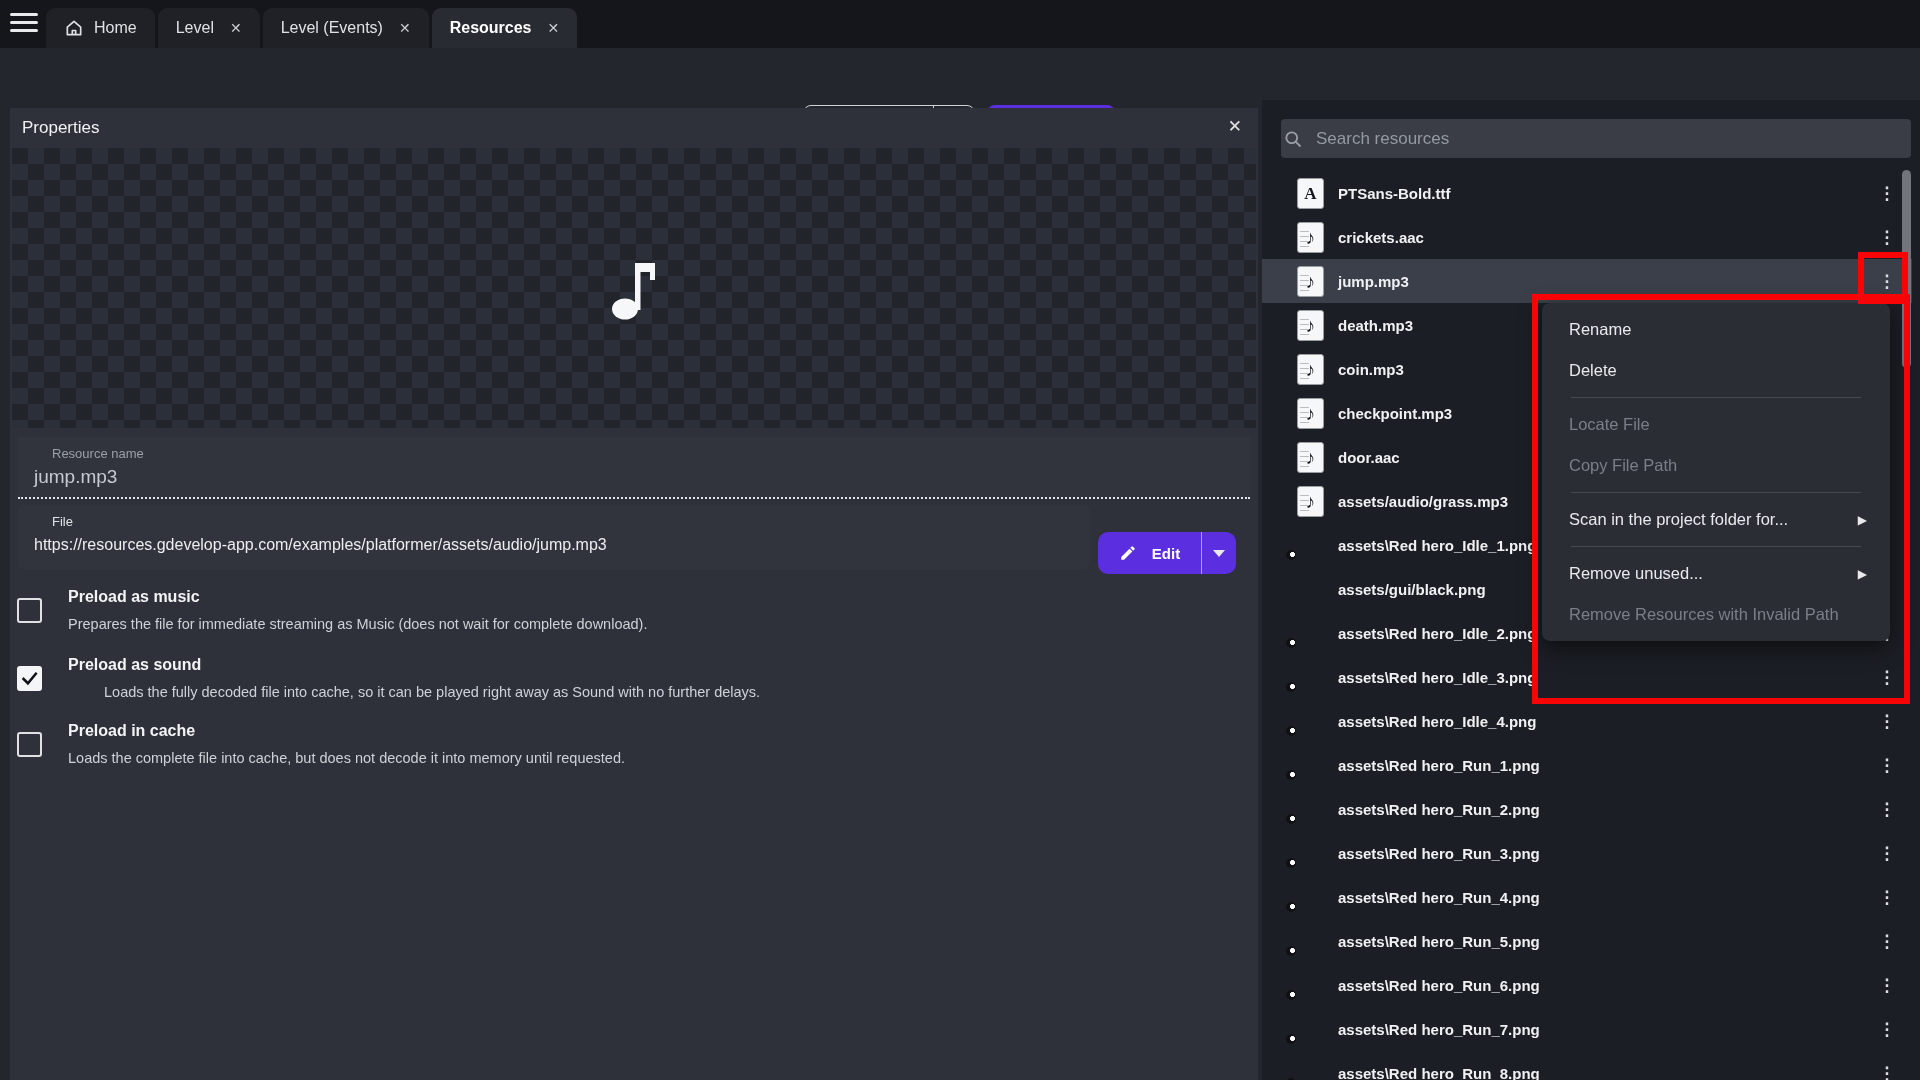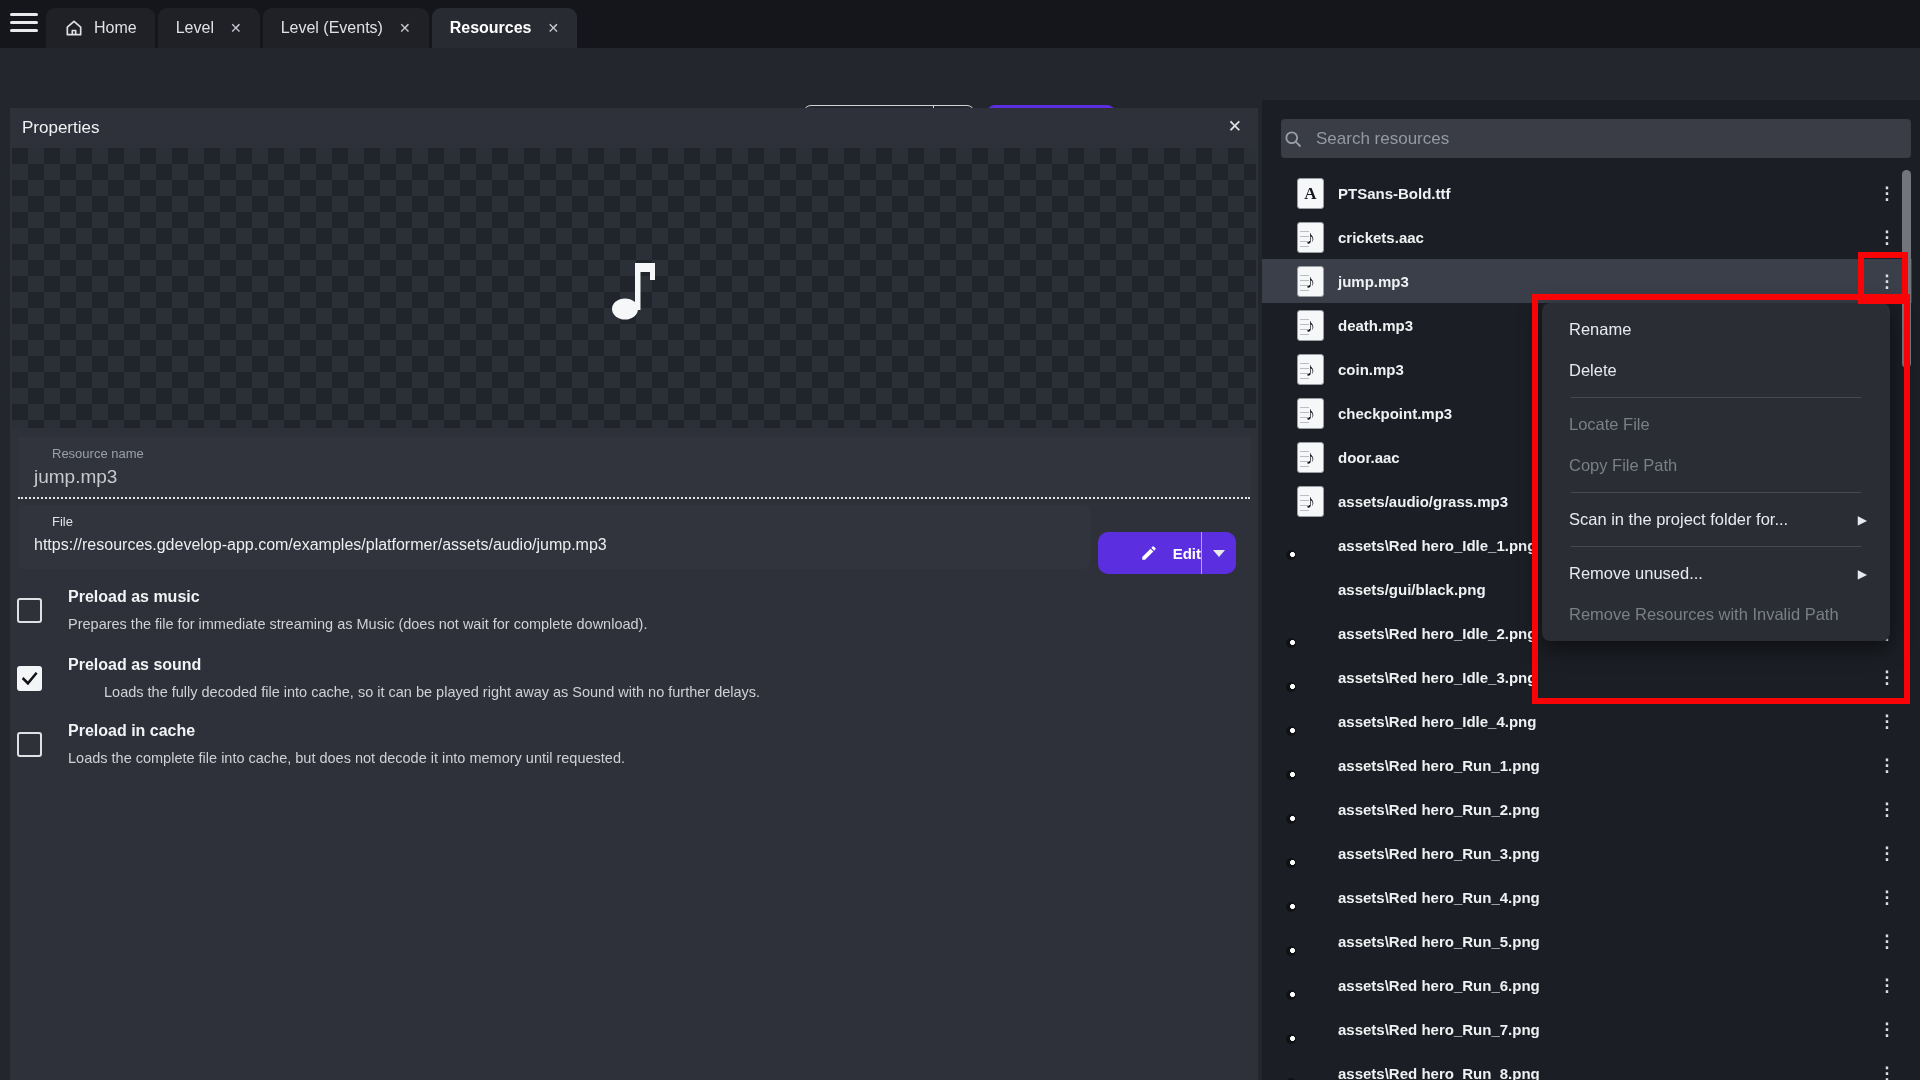--- a/index.html
+++ b/index.html
@@ -65,21 +65,21 @@
   .resource-name-field { left:8px; top:329px; width:1232px; height:62px; border-bottom:2px dotted #e2e4e7; }
   .resource-name-field .flabel { color:#9aa0a8; }
   .resource-name-field .fvalue { top:29px; font-size:19px; color:#c6cad0; }
   .file-field { left:8px; top:397px; width:1072px; height:64px; border-radius:6px; }
   .file-field .flabel { color:#dfe2e5; }
   .file-field .fvalue { top:31px; font-size:16px; color:#eceef0; }
   .edit-btn {
     position:absolute; left:1088px; top:424px; width:138px; height:42px; background:#5b2fe0;
     border-radius:10px; display:flex; align-items:stretch; cursor:pointer;
   }
-  .edit-main { flex:1; display:flex; align-items:center; justify-content:flex-end; gap:15px; }
+  .edit-main { flex:1; display:flex; align-items:center; justify-content:center; gap:15px; }
   .edit-main .lbl { font-weight:bold; font-size:15px; color:#ffffff; }
   .edit-sep { width:1px; background:rgba(255,255,255,.55); margin:0; }
   .edit-caret { width:34px; display:flex; align-items:center; justify-content:center; }
   .edit-caret .caret-down { border-left-width:6px; border-right-width:6px; border-top-width:7px; }
   .opt-box {
     position:absolute; left:7px; width:25px; height:25px; border:2px solid #dfe1e4; border-radius:3px;
     background:transparent; cursor:pointer; display:flex; align-items:center; justify-content:center;
   }
   .opt-box.checked { background:#f4f5f6; border-color:#f4f5f6; }
   .opt-label { position:absolute; left:58px; font-size:16px; font-weight:bold; color:#f2f3f5; }

